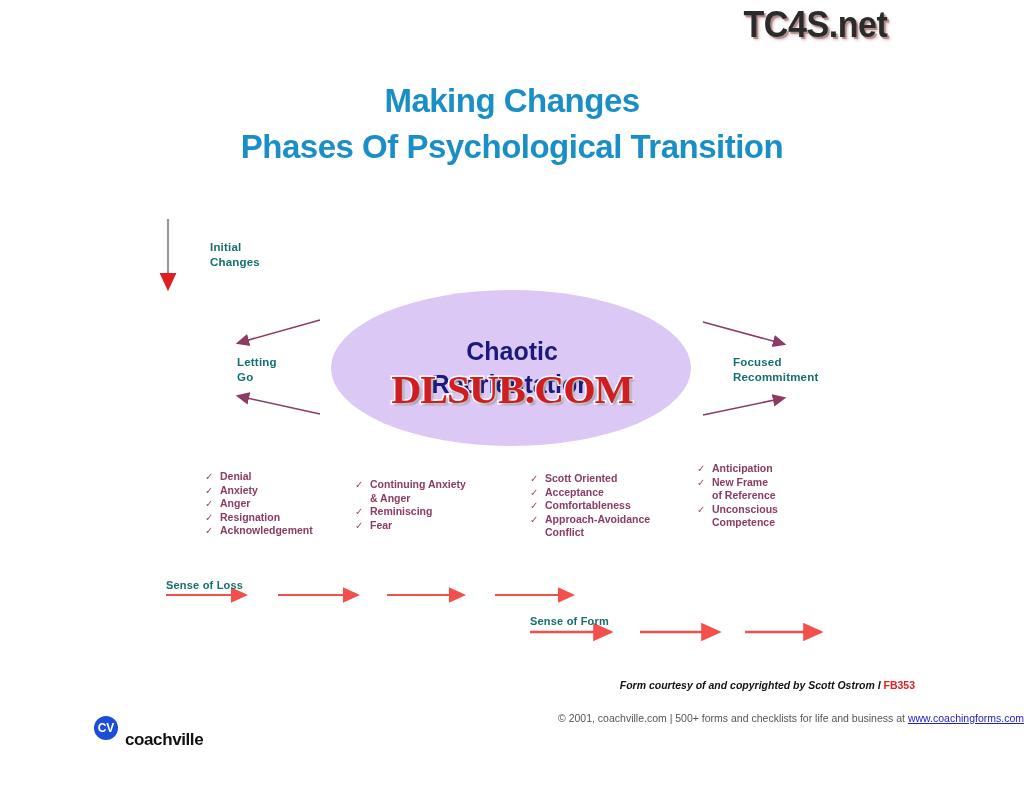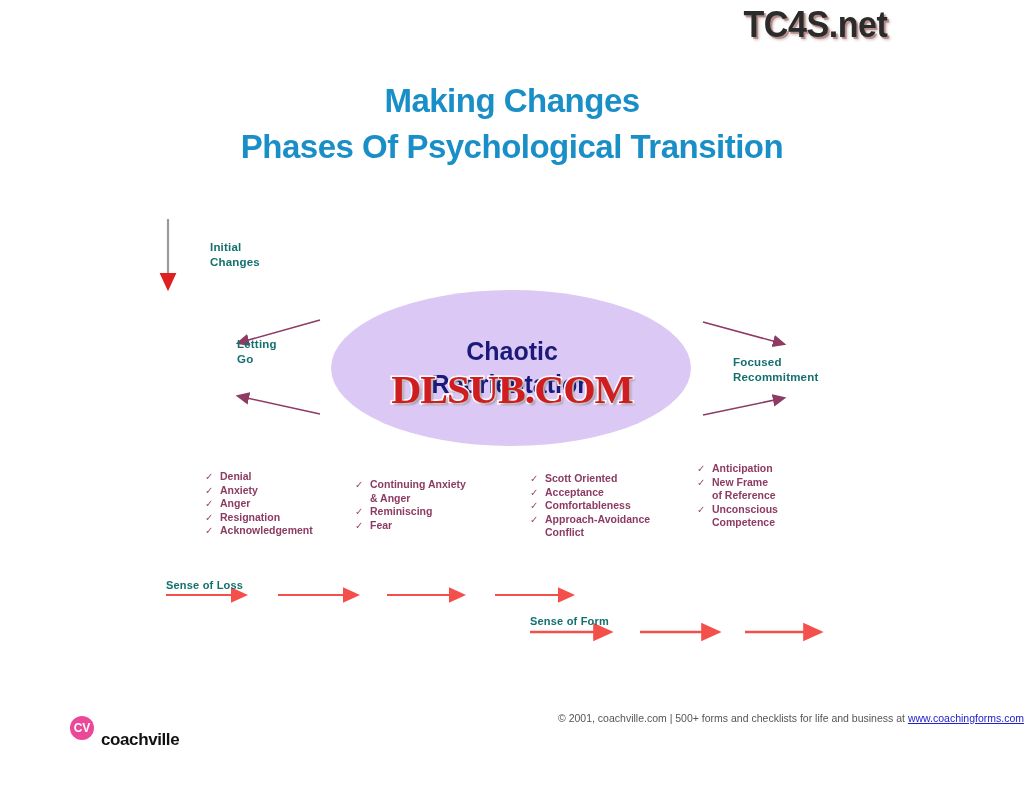--- a/index.html
+++ b/index.html
@@ -32,21 +32,21 @@
   
   svg.art{position:absolute;left:0;top:0;width:1024px;height:791px;overflow:visible;}
 
   
   .teal{
     position:absolute;color:#13706e;font-weight:bold;font-size:11.5px;
     line-height:14.5px;letter-spacing:.2px;
     font-family:"Liberation Sans","DejaVu Sans",sans-serif;
   }
   #lbl-initial{left:177px;top:240px;margin-left:33px;}
-  #lbl-letting{left:237px;top:337px;}
+  #lbl-letting{left:237px;top:355px;}
   #lbl-focused{left:733px;top:355px;}
   #lbl-loss{left:166px;top:578px;font-size:11px;}
   #lbl-gain{left:530px;top:614px;font-size:11px;}
 
   
   #ell-word1{
     position:absolute;left:0;top:337px;width:1024px;text-align:center;
     color:#1a1a7a;font-weight:bold;font-size:25px;
     font-family:"Liberation Sans","DejaVu Sans",sans-serif;
   }
@@ -82,23 +82,23 @@
   #credit{position:absolute;left:0;top:679px;width:915px;text-align:right;
     font-size:10.5px;font-style:italic;font-weight:bold;color:#111;
     font-family:"Liberation Sans","DejaVu Sans",sans-serif;}
   #credit .code{color:#e02020;font-style:normal;}
   #copyline{position:absolute;left:0;top:712px;width:1024px;text-align:right;
     font-size:10.5px;color:#555;font-family:"Liberation Sans","DejaVu Sans",sans-serif;}
   #copyline a{color:#2222cc;text-decoration:underline;}
 
   
   #logo{position:absolute;left:70px;top:706px;display:flex;align-items:center;gap:7px;}
-  #logo .badge{width:24px;height:24px;border-radius:50%;background:#ec4899;
+  #logo .badge{width:24px;height:24px;border-radius:50%;background:#1d4ed8;
     color:#fff;font-weight:bold;font-size:12px;display:flex;align-items:center;
-    justify-content:center;font-family:"Liberation Sans","DejaVu Sans",sans-serif;}
+    justify-content:center;font-family:"Liberation Sans","DejaVu Sans",sans-serif;margin-left:24px;}
   #logo .word{font-weight:bold;font-size:17px;color:#111;letter-spacing:-0.4px;
     font-family:"Liberation Sans","DejaVu Sans",sans-serif;margin-top:24px;}
 
   
   #tx{position:absolute;right:12px;top:748px;
     font-family:"Liberation Serif","DejaVu Serif",serif;
     font-weight:bold;font-size:30px;letter-spacing:-0.5px;color:#c9403e;
     -webkit-text-stroke:3px #ffffff;paint-order:stroke fill;
     text-shadow:2px 2px 2px rgba(90,90,90,.45);}
 </style>
@@ -224,20 +224,21 @@
         <span class="tx">New Frame
 of Reference</span>
       </div>
       <div class="row">
         <span class="ck">✓</span>
         <span class="tx">Unconscious
 Competence</span>
       </div>
     </div>
 
+  <div id="credit"><span>Form courtesy of and copyrighted by Scott Ostrom l </span><span class="code">FB353</span></div>
 
   <div id="copyline"><span>© 2001, coachville.com | 500+ forms and checklists for life and business at </span><a href="#">www.coachingforms.com</a></div>
 
   <div id="logo">
     <div class="badge">CV</div>
     <div class="word">coachville</div>
   </div>
 
 
 </div>

